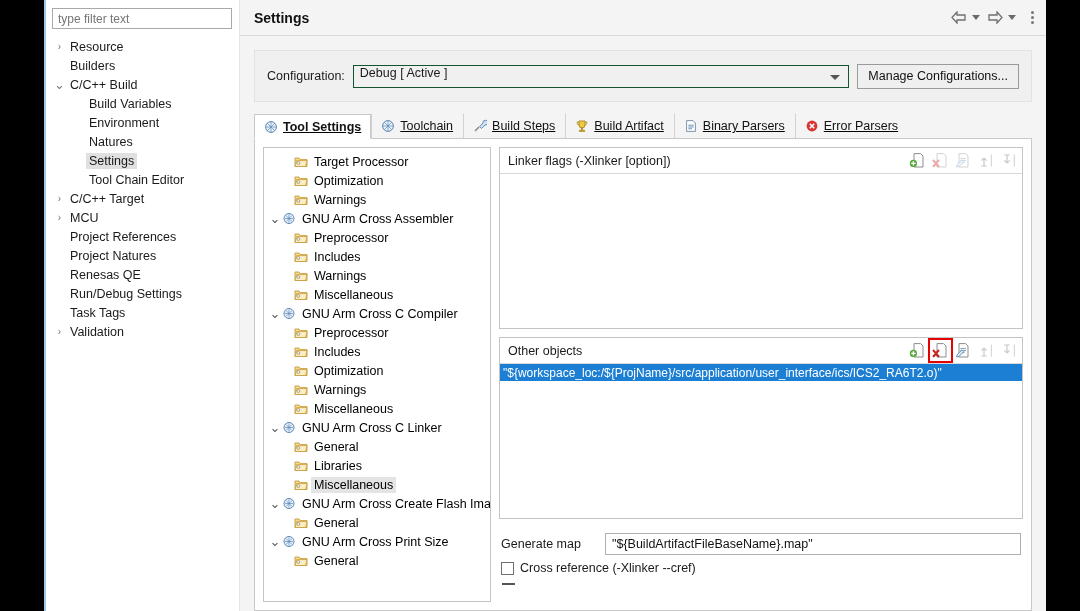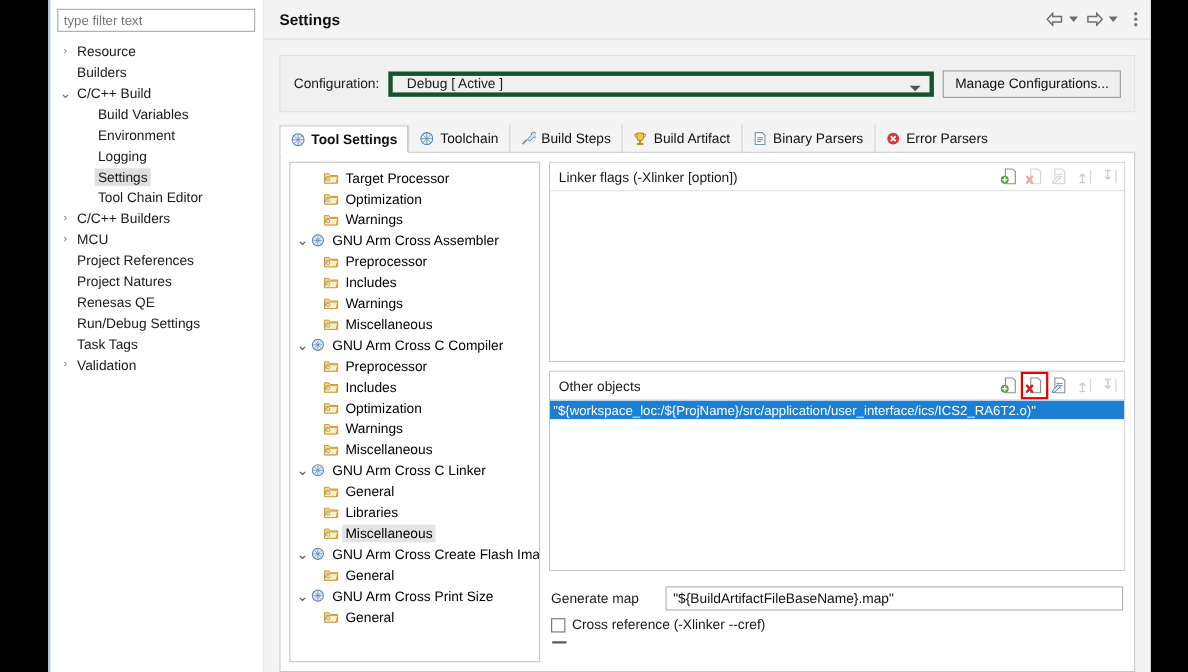--- a/index.html
+++ b/index.html
@@ -101,24 +101,23 @@
     display: flex;
     align-items: center;
     padding: 0 12px;
     gap: 8px;
   }
   .config-label { font-size: 12.5px; color: #1a1a1a; text-align: right; }
   .config-select {
     flex: 1;
     height: 23px;
     background: #f0f0f0;
-    border: 4px solid #14532d;
+    border: 1px solid #14532d;
     display: flex;
-    align-items: center;
-    padding: 0 13px;
+    padding: 0 6px;
     font-size: 12.5px;
     color: #1a1a1a;
     position: relative;
   }
   .config-select .sel-caret {
     position: absolute; right: 8px; top: 9px;
     width: 0; height: 0;
     border-left: 5px solid transparent;
     border-right: 5px solid transparent;
     border-top: 5px solid #555;
@@ -133,20 +132,21 @@
     font-family: "Liberation Sans", sans-serif;
     cursor: default;
   }
   
   .tabs {
     margin: 12px 14px 0 14px;
     display: flex;
     align-items: flex-end;
     border-bottom: 1px solid #c9c9c9;
     height: 25px;
+    text-decoration: underline;
   }
   .tab {
     display: flex; align-items: center; gap: 5px;
     height: 25px;
     padding: 0 9px;
     font-size: 12.5px;
     color: #111;
     border: 1px solid transparent;
     border-bottom: none;
     position: relative;
@@ -268,33 +268,33 @@
           <div class="tree-row lvl1">
             <span class="twisty"></span>
             <span class="tlabel">Build Variables</span>
           </div>
           <div class="tree-row lvl1">
             <span class="twisty"></span>
             <span class="tlabel">Environment</span>
           </div>
           <div class="tree-row lvl1">
             <span class="twisty"></span>
-            <span class="tlabel">Logging</span>
+            <span class="tlabel">Natures</span>
           </div>
           <div class="tree-row lvl1 sel">
             <span class="twisty"></span>
             <span class="tlabel">Settings</span>
           </div>
           <div class="tree-row lvl1">
             <span class="twisty"></span>
             <span class="tlabel">Tool Chain Editor</span>
           </div>
           <div class="tree-row lvl0">
             <span class="twisty">›</span>
-            <span class="tlabel">C/C++ Builders</span>
+            <span class="tlabel">C/C++ Target</span>
           </div>
           <div class="tree-row lvl0">
             <span class="twisty">›</span>
             <span class="tlabel">MCU</span>
           </div>
           <div class="tree-row lvl0">
             <span class="twisty"></span>
             <span class="tlabel">Project References</span>
           </div>
           <div class="tree-row lvl0">

